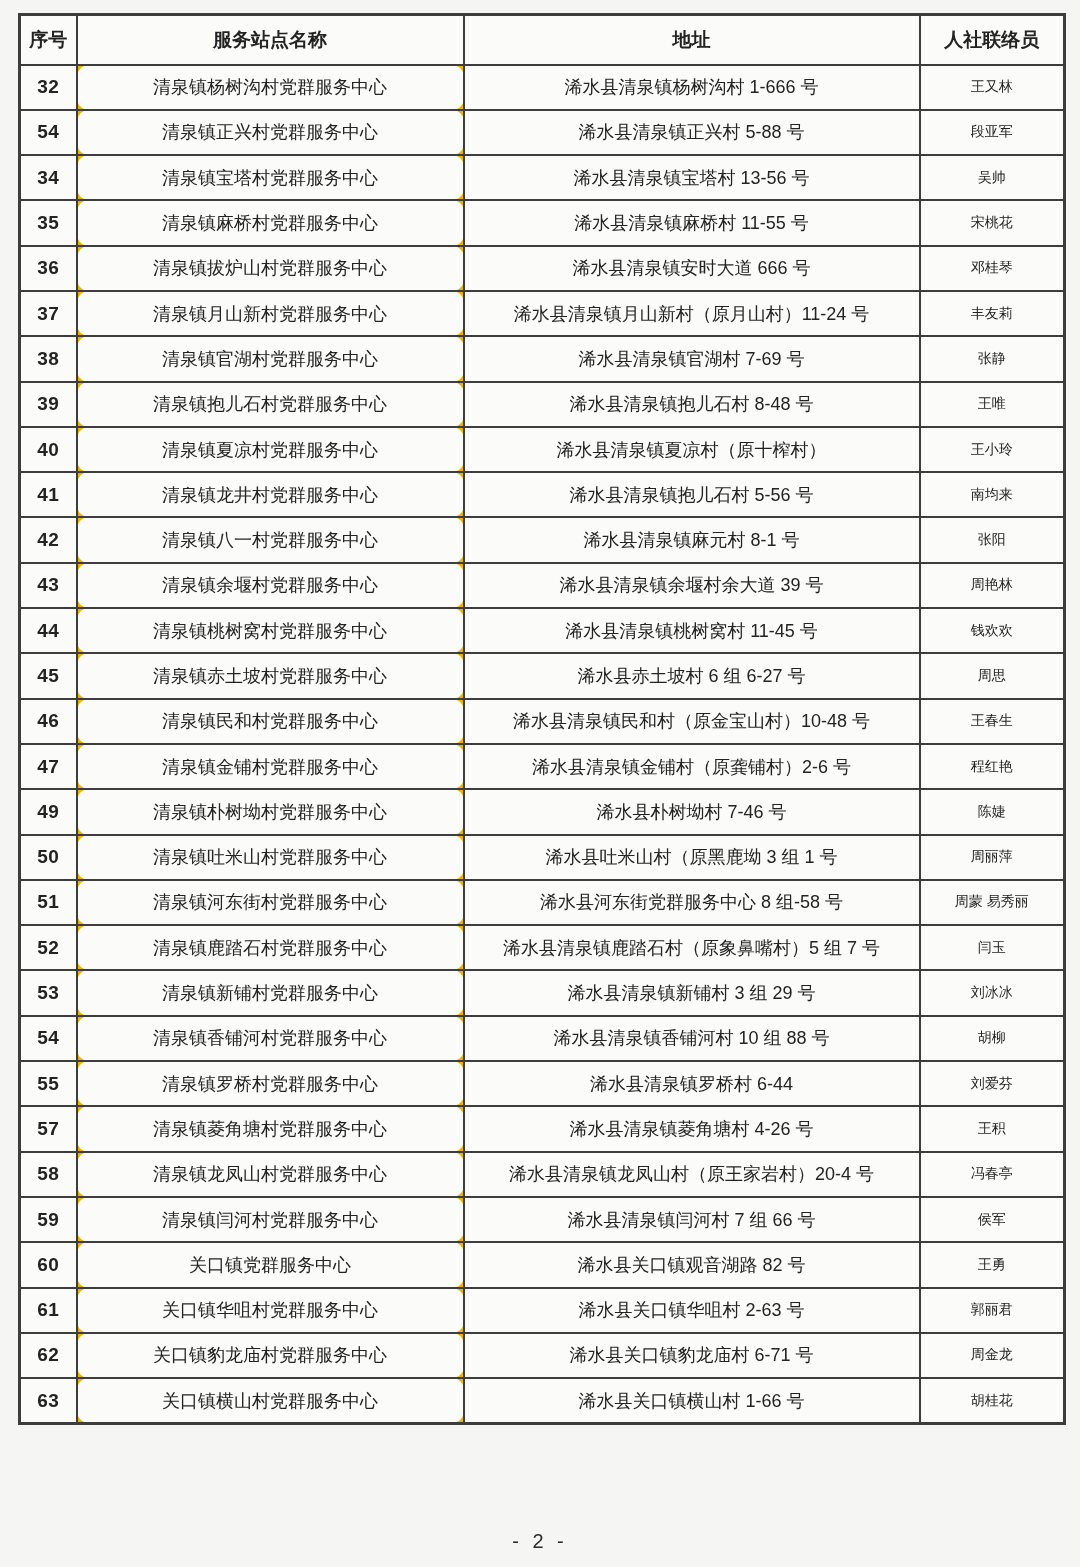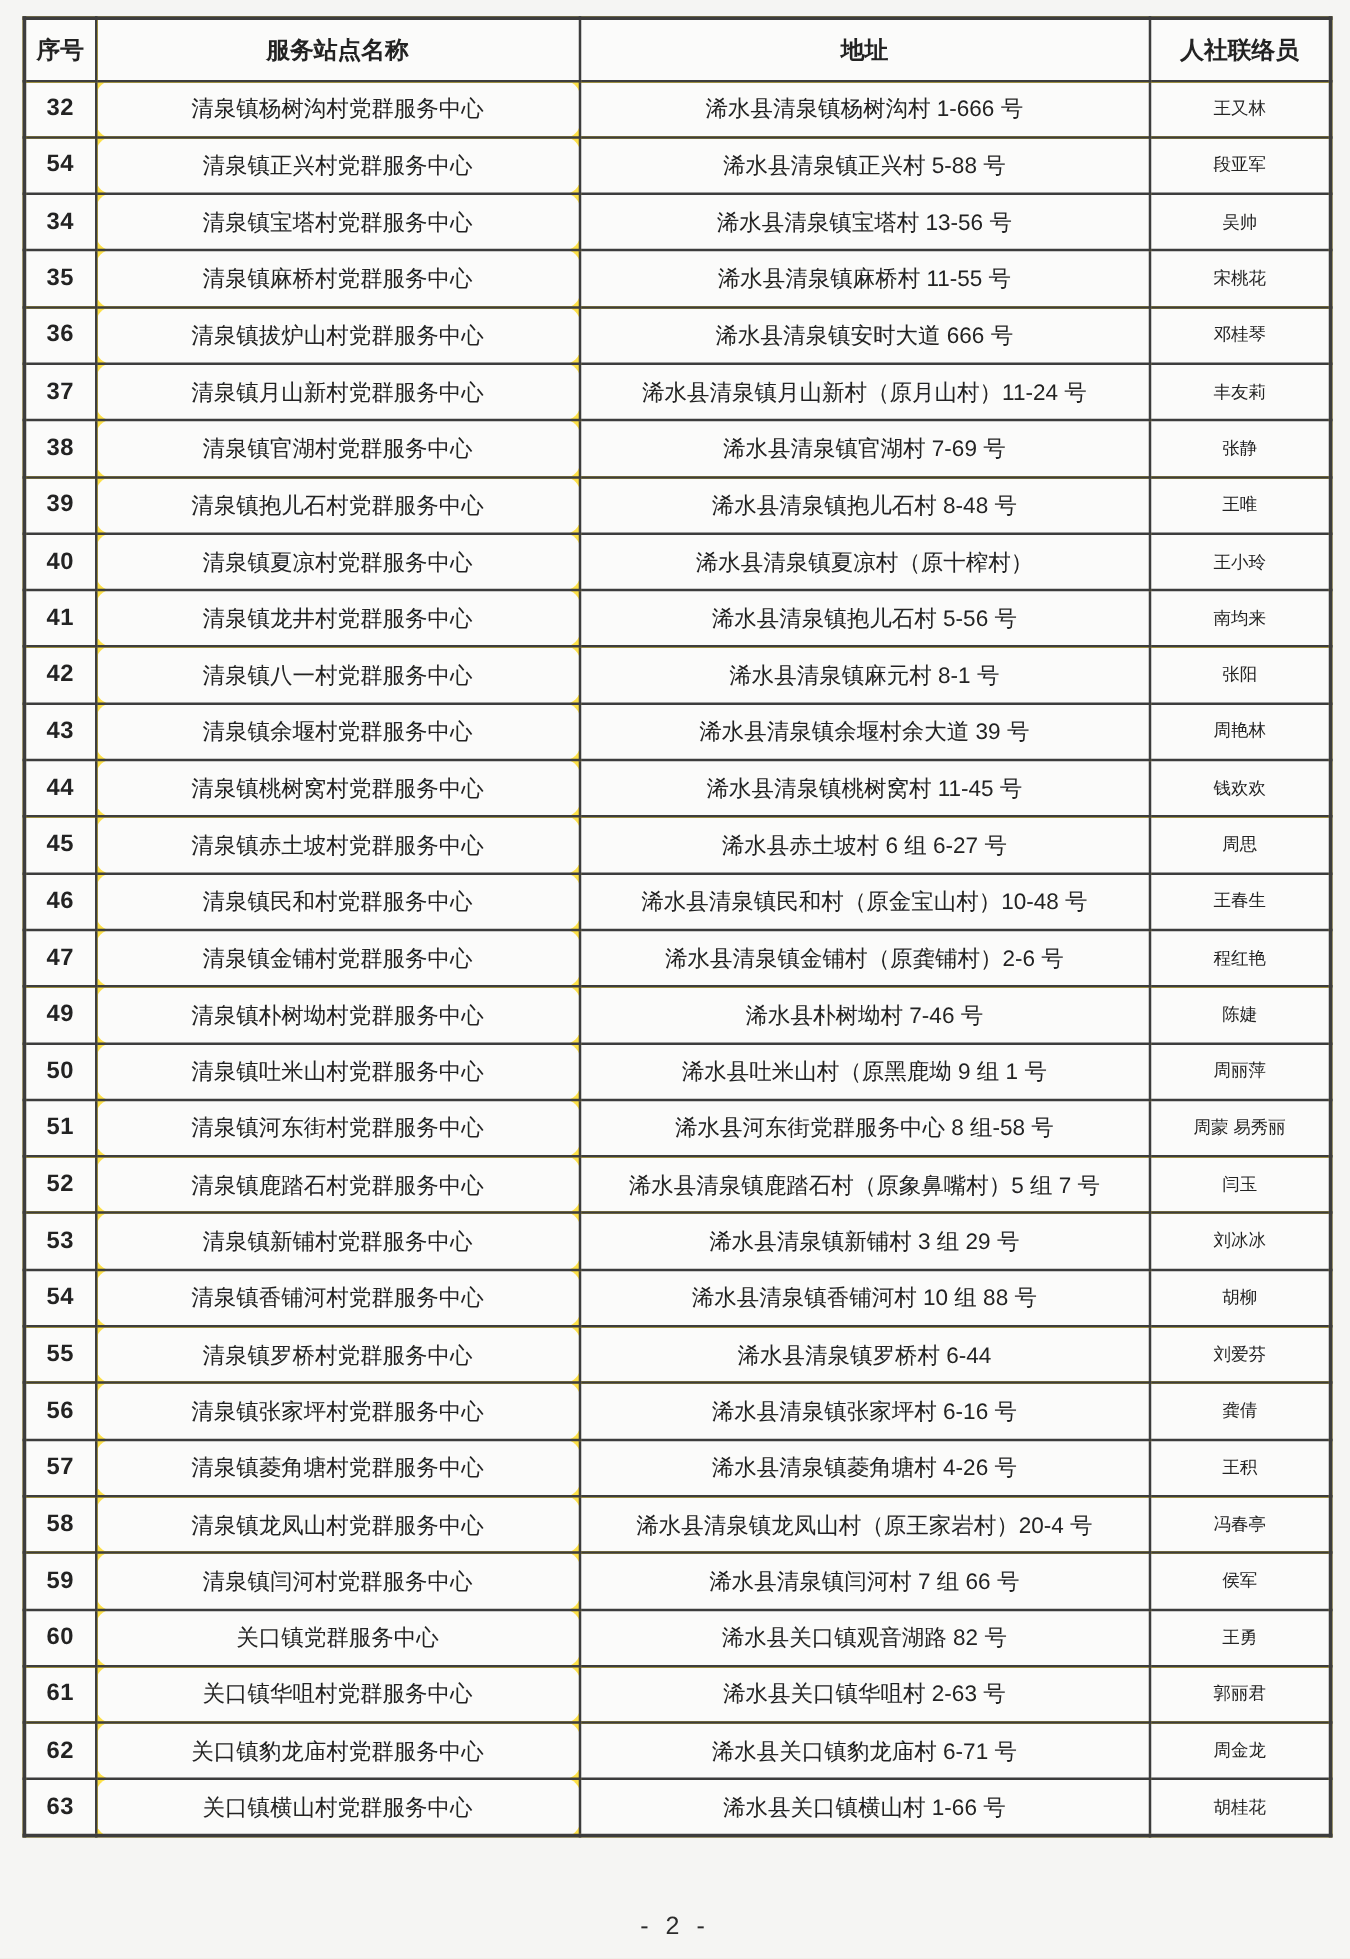--- a/index.html
+++ b/index.html
@@ -16,21 +16,21 @@
     color: #232323;
   }
 
   table.station-table {
     position: absolute;
     top: 13px;
     left: 18px;
     width: 1045px;
     border-collapse: collapse;
     table-layout: fixed;
-    background: #fde047;
+    background: #eab308;
   }
   table.station-table, 
   table.station-table th, 
   table.station-table td {
     border: 2px solid #3d3d3d;
   }
   table.station-table { border-width: 3px; }
 
   th, td {
     text-align: center;
@@ -205,21 +205,21 @@
         <tr>
           <td class="col-no">49</td>
           <td class="col-name">清泉镇朴树坳村党群服务中心</td>
           <td class="col-addr">浠水县朴树坳村 7-46 号</td>
           <td class="col-liai">陈婕</td>
         </tr>
 
         <tr>
           <td class="col-no">50</td>
           <td class="col-name">清泉镇吐米山村党群服务中心</td>
-          <td class="col-addr">浠水县吐米山村（原黑鹿坳 9 组 1 号</td>
+          <td class="col-addr">浠水县吐米山村（原黑鹿坳 3 组 1 号</td>
           <td class="col-liai">周丽萍</td>
         </tr>
 
         <tr>
           <td class="col-no">51</td>
           <td class="col-name">清泉镇河东街村党群服务中心</td>
           <td class="col-addr">浠水县河东街党群服务中心 8 组-58 号</td>
           <td class="col-liai">周蒙  易秀丽</td>
         </tr>
 
@@ -244,26 +244,20 @@
           <td class="col-liai">胡柳</td>
         </tr>
 
         <tr>
           <td class="col-no">55</td>
           <td class="col-name">清泉镇罗桥村党群服务中心</td>
           <td class="col-addr">浠水县清泉镇罗桥村 6-44</td>
           <td class="col-liai">刘爱芬</td>
         </tr>
 
-        <tr>
-          <td class="col-no">56</td>
-          <td class="col-name">清泉镇张家坪村党群服务中心</td>
-          <td class="col-addr">浠水县清泉镇张家坪村 6-16 号</td>
-          <td class="col-liai">龚倩</td>
-        </tr>
 
         <tr>
           <td class="col-no">57</td>
           <td class="col-name">清泉镇菱角塘村党群服务中心</td>
           <td class="col-addr">浠水县清泉镇菱角塘村 4-26 号</td>
           <td class="col-liai">王积</td>
         </tr>
 
         <tr>
           <td class="col-no">58</td>

